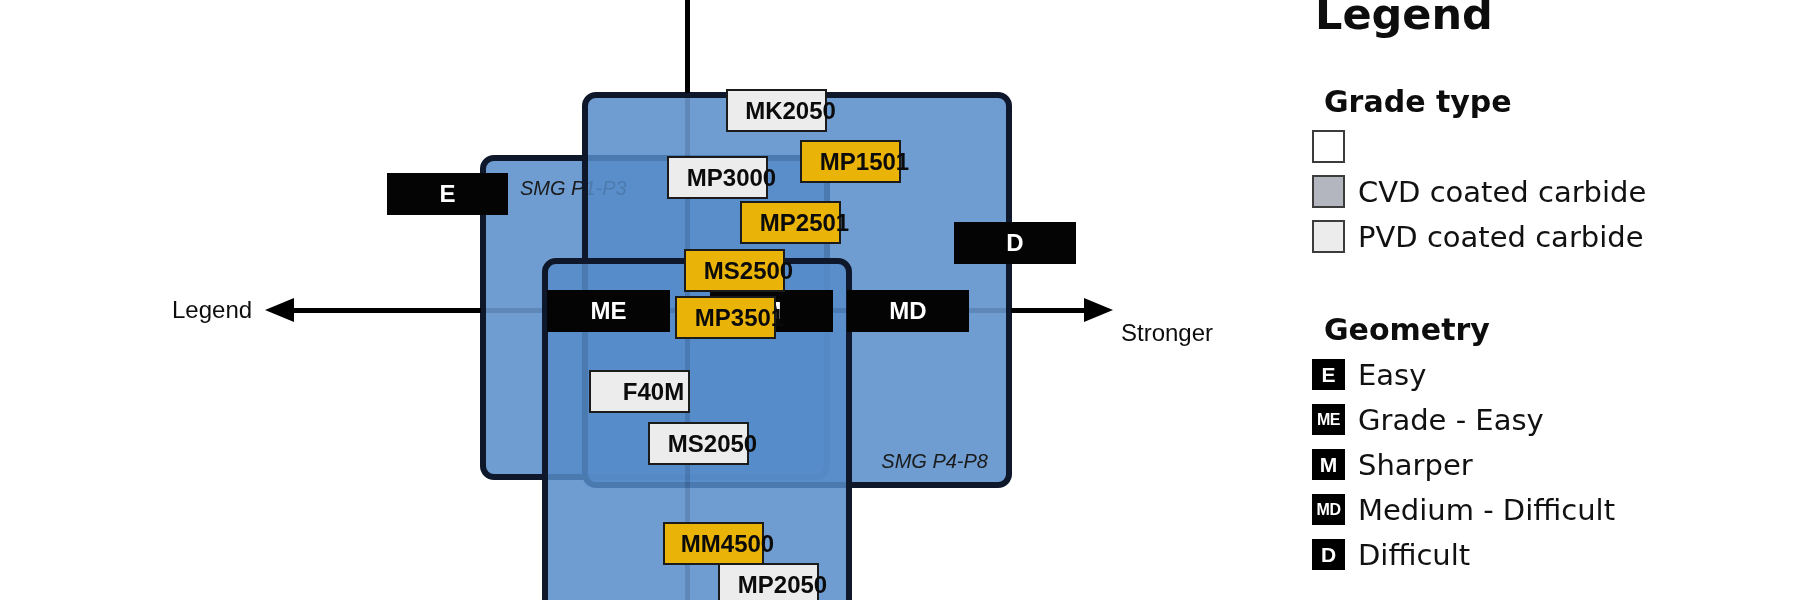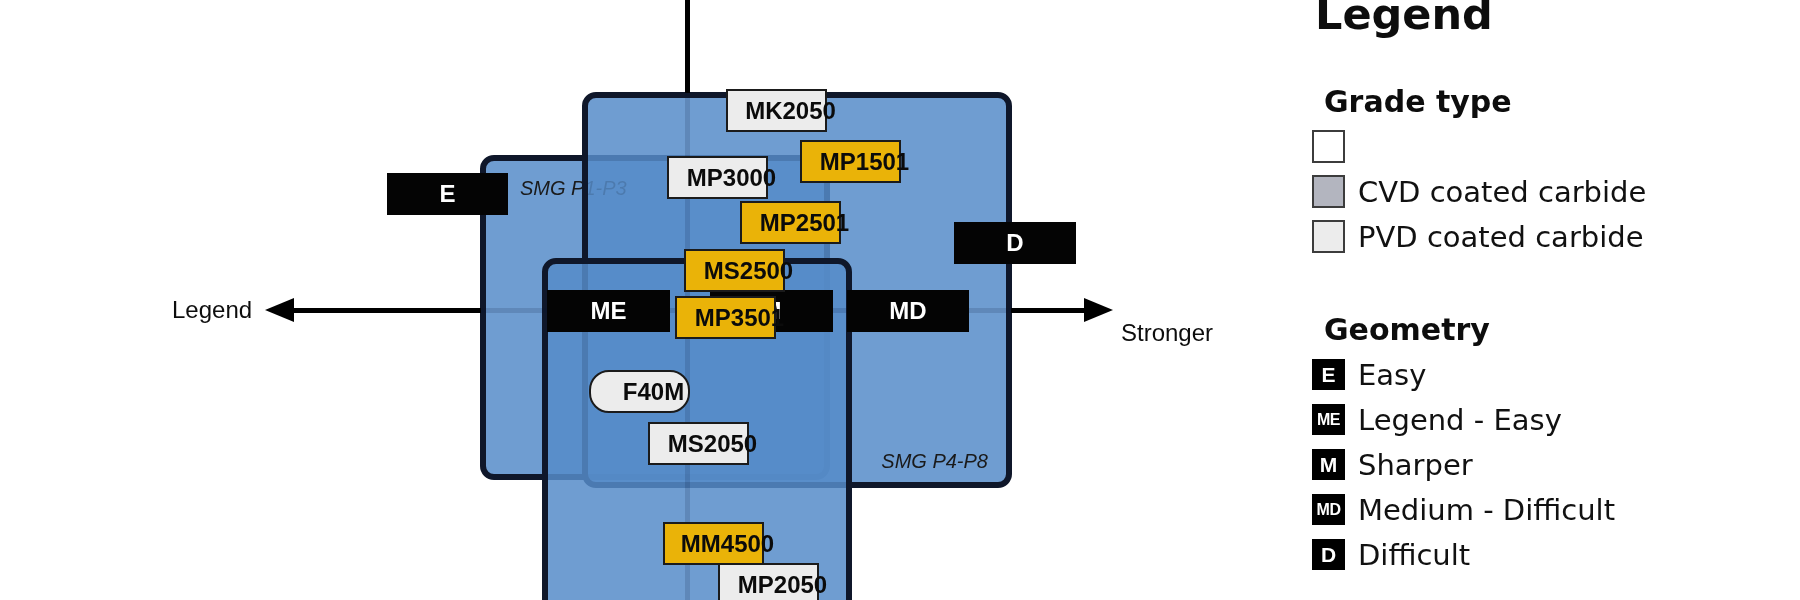--- a/index.html
+++ b/index.html
@@ -121,21 +121,21 @@
       <div class="geo-box" style="left: 954px; top: 222px; width: 122px; height: 42px;">D</div>
     </div>
 
   <div>
       <div class="grade-box pvd" style="left: 726px; top: 89px;">MK2050</div>
       <div class="grade-box cvd" style="left: 800px; top: 140px;">MP1501</div>
       <div class="grade-box pvd" style="left: 667px; top: 156px;">MP3000</div>
       <div class="grade-box cvd" style="left: 740px; top: 201px;">MP2501</div>
       <div class="grade-box cvd" style="left: 684px; top: 249px;">MS2500</div>
       <div class="grade-box cvd" style="left: 675px; top: 296px;">MP3501</div>
-      <div class="grade-box pvd" style="left: 589px; top: 370px; border-radius: 20px;">F40M</div>
+      <div class="grade-box pvd" style="left: 589px; top: 370px;">F40M</div>
       <div class="grade-box pvd" style="left: 648px; top: 422px;">MS2050</div>
       <div class="grade-box cvd" style="left: 663px; top: 498px; margin-top: 24px;">MM4500</div>
       <div class="grade-box pvd" style="left: 718px; top: 563px;">MP2050</div>
     </div>
 
   <div class="legend-title">Legend</div>
 
   <div class="legend-section section-grade">
     <div class="legend-heading">Grade type</div>
     <div>
@@ -155,21 +155,21 @@
 
   <div class="legend-section section-geometry">
     <div class="legend-heading">Geometry</div>
     <div>
         <div class="legend-row">
           <span class="geo-swatch">E</span>
           <span class="legend-label">Easy</span>
         </div>
         <div class="legend-row">
           <span class="geo-swatch small">ME</span>
-          <span class="legend-label">Legend - Easy</span>
+          <span class="legend-label">Grade - Easy</span>
         </div>
         <div class="legend-row">
           <span class="geo-swatch">M</span>
           <span class="legend-label">Sharper</span>
         </div>
         <div class="legend-row">
           <span class="geo-swatch small">MD</span>
           <span class="legend-label">Medium - Difficult</span>
         </div>
         <div class="legend-row">

